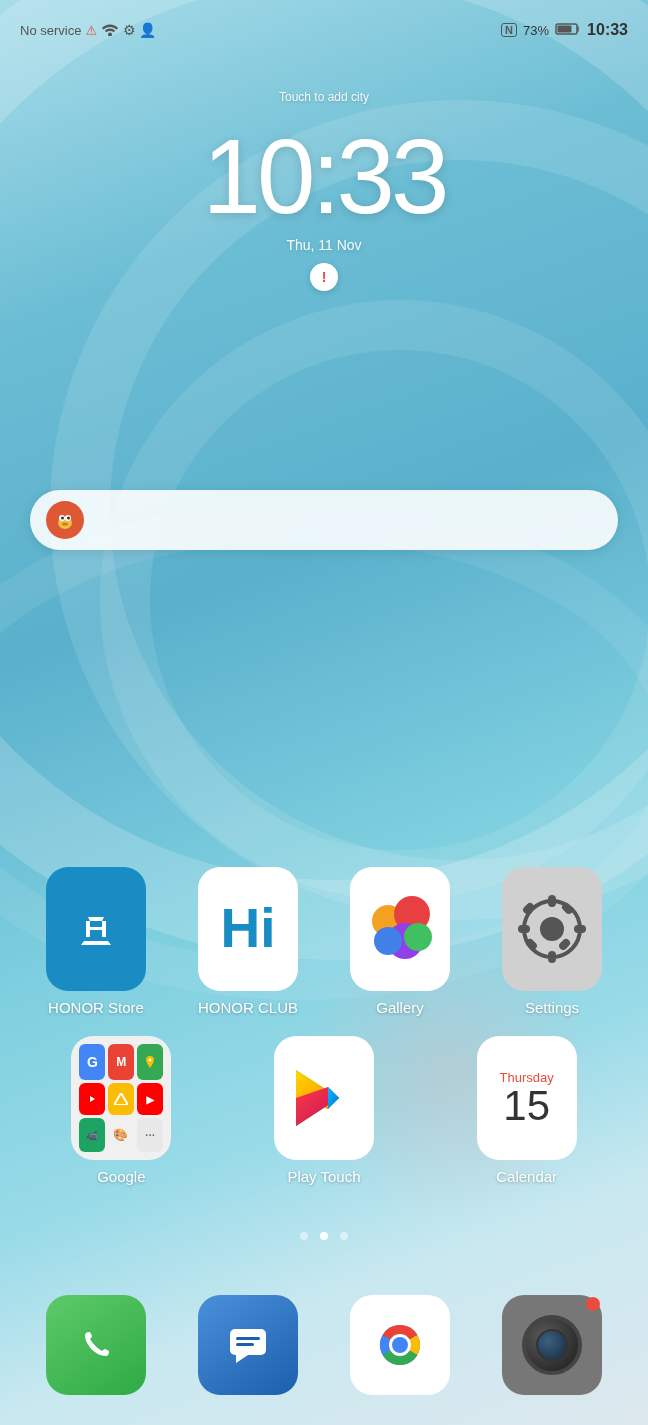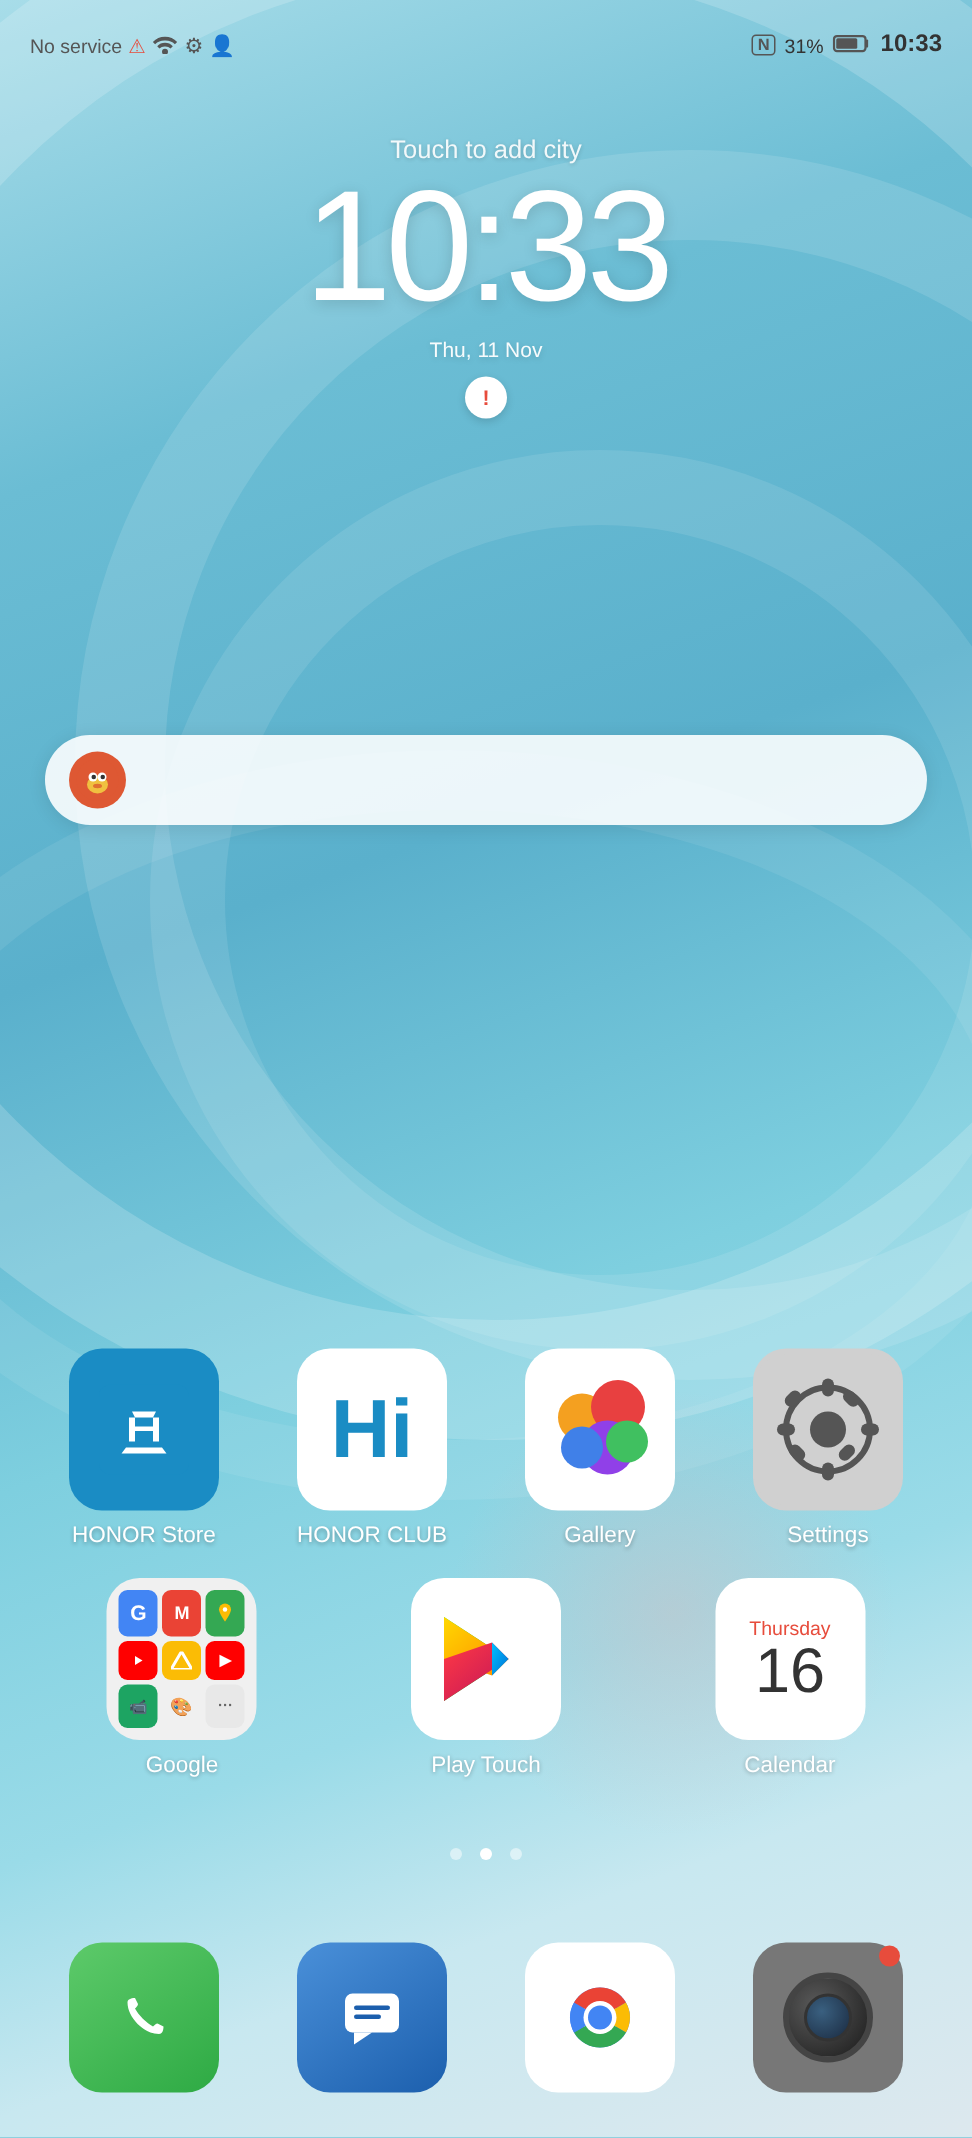--- a/index.html
+++ b/index.html
@@ -109,23 +109,23 @@
       top: 90px;
       left: 0;
       right: 0;
       display: flex;
       flex-direction: column;
       align-items: center;
       z-index: 10;
     }
 
     .weather-prompt {
-      font-size: 17px;
+      font-size: 12px;
       color: rgba(255,255,255,0.9);
-      margin-bottom: 2px;
+      margin-bottom: 20px;
       text-shadow: 0 1px 3px rgba(0,0,0,0.2);
     }
 
     .clock-time {
       font-size: 105px;
       font-weight: 200;
       color: white;
       text-shadow: 0 2px 10px rgba(0,0,0,0.15);
       letter-spacing: -4px;
       line-height: 1;
@@ -205,21 +205,21 @@
     .app-item {
       display: flex;
       flex-direction: column;
       align-items: center;
       width: 130px;
       cursor: pointer;
     }
 
     .app-icon {
       width: 100px;
-      height: 108px;
+      height: 124px;
       border-radius: 22px;
       display: flex;
       align-items: center;
       justify-content: center;
       margin-bottom: 8px;
       position: relative;
       overflow: hidden;
     }
 
     .app-label {
@@ -423,21 +423,21 @@
     <span>
       <svg width="18" height="14" viewBox="0 0 18 14" fill="#555">
         <path d="M9 10.5a2 2 0 1 1 0 4 2 2 0 0 1 0-4zm0-4a7 7 0 0 1 5.2 2.3l-1.5 1.5A5 5 0 0 0 9 9a5 5 0 0 0-3.7 1.3L3.8 8.8A7 7 0 0 1 9 6.5zm0-4a11 11 0 0 1 8.1 3.5L15.6 7.5A9 9 0 0 0 9 5a9 9 0 0 0-6.6 2.5L.9 6A11 11 0 0 1 9 2.5z"></path>
       </svg>
     </span>
     <span style="font-size:14px; color:#555;">⚙</span>
     <span style="font-size:14px; color:#555;">👤</span>
   </div>
   <div class="status-right">
     <span style="border:1.5px solid #555; border-radius:3px; padding:0 3px; font-size:11px; font-weight:bold; color:#555;">N</span>
-    <span>31%</span>
+    <span>73%</span>
     <span>
       <svg width="26" height="14" viewBox="0 0 26 14" fill="none">
         <rect x="1" y="2" width="21" height="10" rx="2" stroke="#555" stroke-width="1.5"></rect>
         <rect x="2.5" y="3.5" width="14" height="7" rx="1" fill="#555"></rect>
         <path d="M23 5v4" stroke="#555" stroke-width="1.5" stroke-linecap="round"></path>
       </svg>
     </span>
     <span style="font-weight:600; font-size:16px;">10:33</span>
   </div>
 </div>
@@ -596,21 +596,21 @@
           <path d="M54 39 L65 50 L54 61 Z" fill="url(#pg1)"></path>
         </svg>
       </div>
       <span class="app-label">Play Touch</span>
     </div>
 
     <div class="app-item">
       <div class="app-icon icon-calendar">
         <div class="calendar-inner">
           <span class="calendar-day-name">Thursday</span>
-          <span class="calendar-day-num">16</span>
+          <span class="calendar-day-num">15</span>
         </div>
       </div>
       <span class="app-label">Calendar</span>
     </div>
 
   </div>
 </div>
 
 <div class="page-dots">
   <div class="dot"></div>

